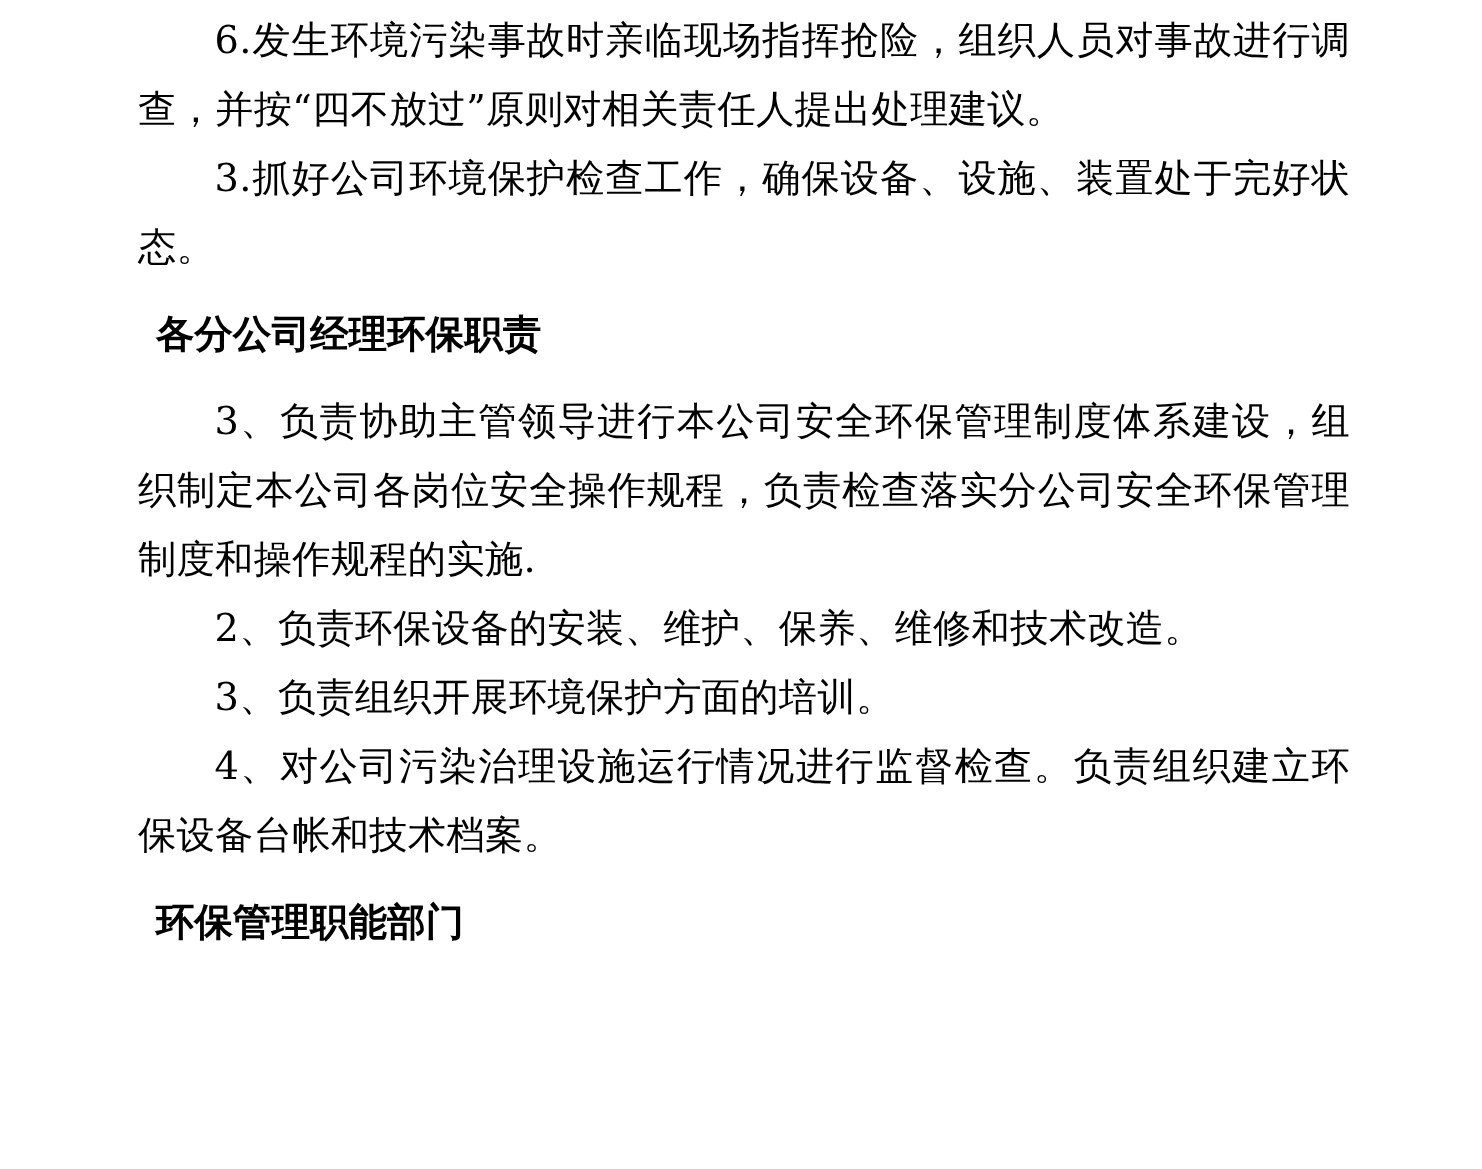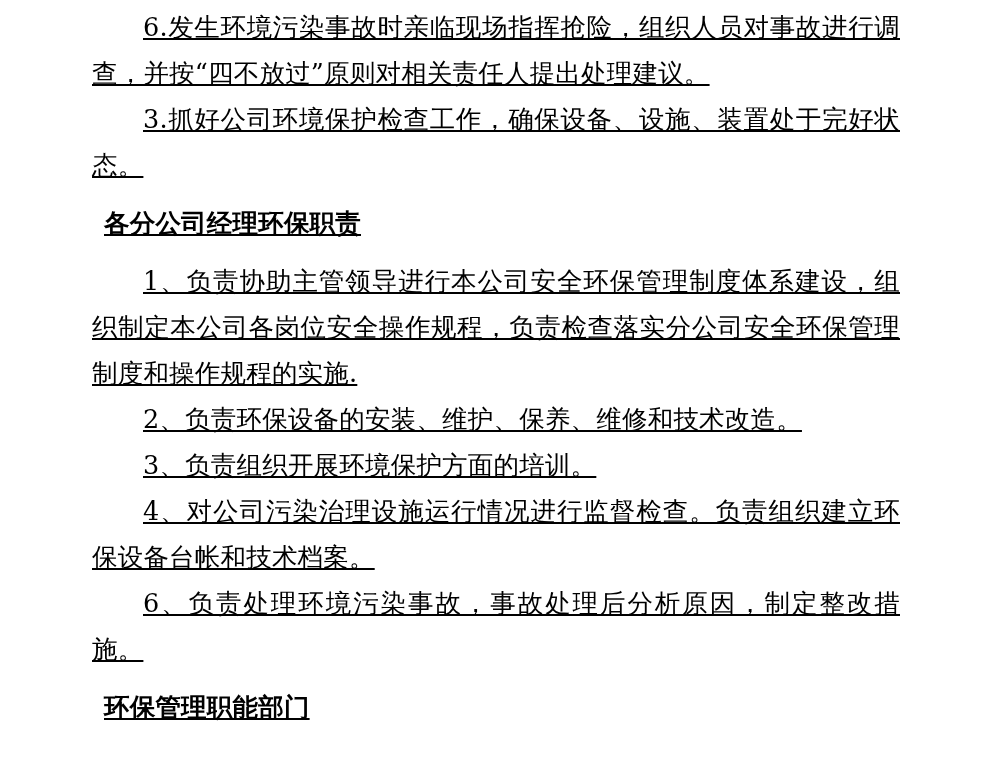--- a/index.html
+++ b/index.html
@@ -13,21 +13,20 @@
     overflow: hidden;
     font-family: "DejaVu Serif", "Liberation Serif", serif;
     color: #000000;
   }
   .page {
     width: 988px;
     height: 673px;
     box-sizing: border-box;
     padding: 0 88px 0 92px;
     position: relative;
-    text-decoration: underline;
   }
   .doc-body {
     padding-top: 4px;
   }
   p.para {
     margin: 0;
     font-size: 25.5px;
     line-height: 46px;
     text-align: justify;
     text-justify: inter-ideograph;
@@ -46,20 +45,19 @@
   }
 </style>
 </head>
 <body>
 
 <div class="page">
   <div class="doc-body" id="doc-body">
       <p class="para indent">6.发生环境污染事故时亲临现场指挥抢险，组织人员对事故进行调查，并按“四不放过”原则对相关责任人提出处理建议。</p>
       <p class="para indent">3.抓好公司环境保护检查工作，确保设备、设施、装置处于完好状态。</p>
       <p class="heading">各分公司经理环保职责</p>
-      <p class="para indent">1、负责协助主管领导进行本公司安全环保管理制度体系建设，组织制定本公司各岗位安全操作规程，负责检查落实分公司安全环保管理制度和操作规程的实施.</p>
+      <p class="para indent">3、负责协助主管领导进行本公司安全环保管理制度体系建设，组织制定本公司各岗位安全操作规程，负责检查落实分公司安全环保管理制度和操作规程的实施.</p>
       <p class="para indent">2、负责环保设备的安装、维护、保养、维修和技术改造。</p>
       <p class="para indent">3、负责组织开展环境保护方面的培训。</p>
       <p class="para indent">4、对公司污染治理设施运行情况进行监督检查。负责组织建立环保设备台帐和技术档案。</p>
-      <p class="para indent">6、负责处理环境污染事故，事故处理后分析原因，制定整改措施。</p>
       <p class="heading">环保管理职能部门</p>
     </div>
 </div>
 
 </body></html>

